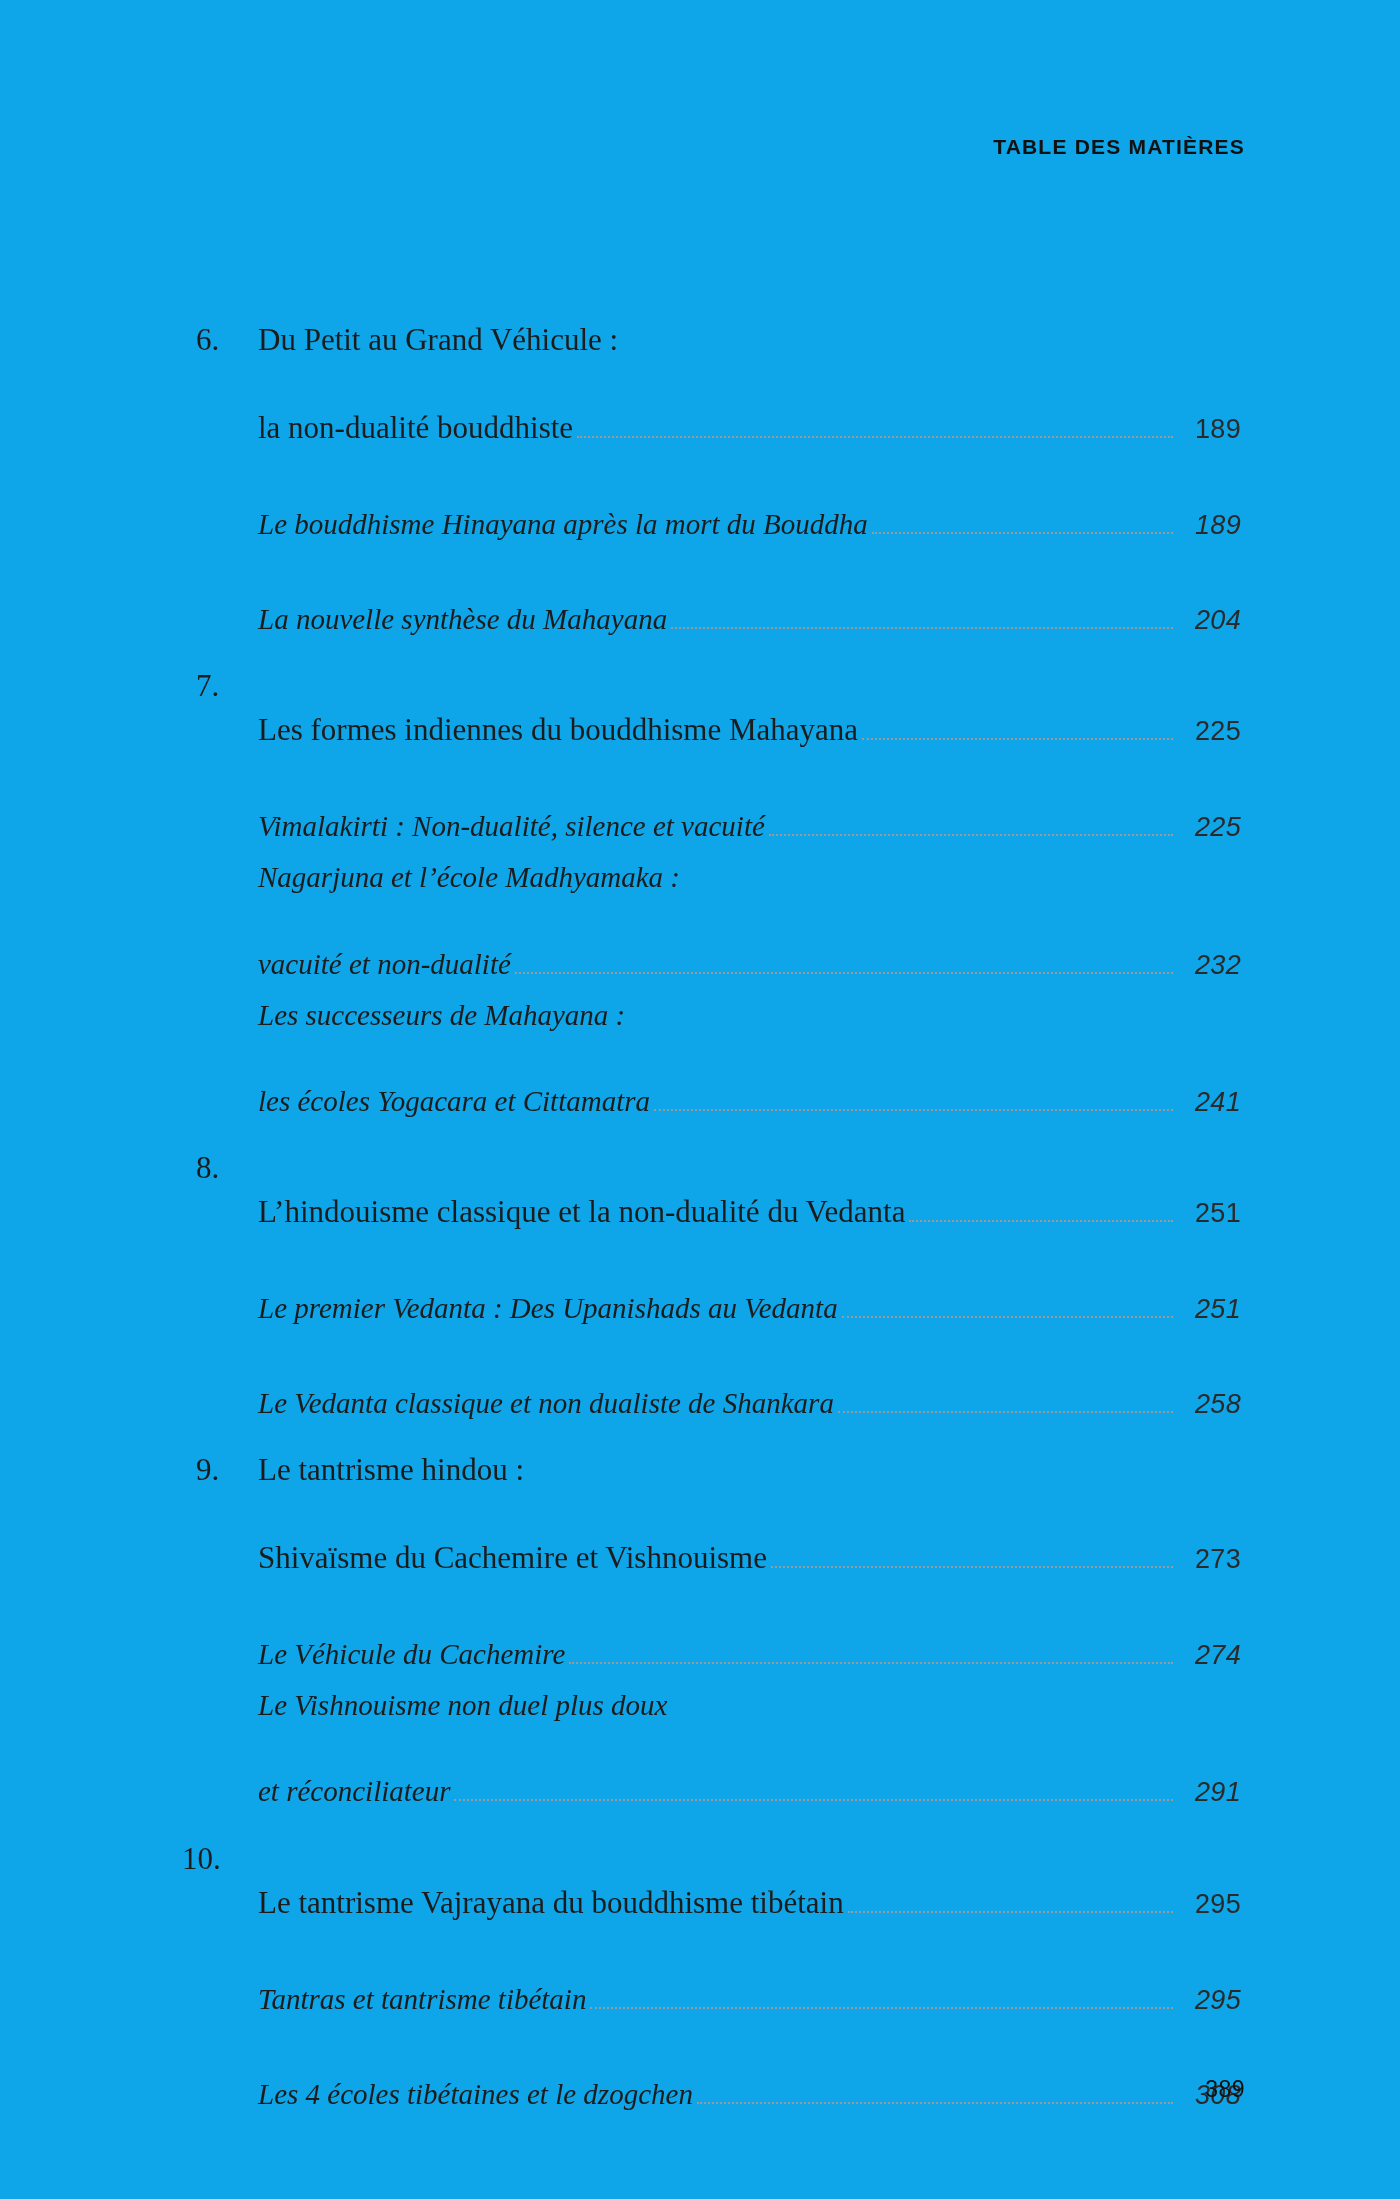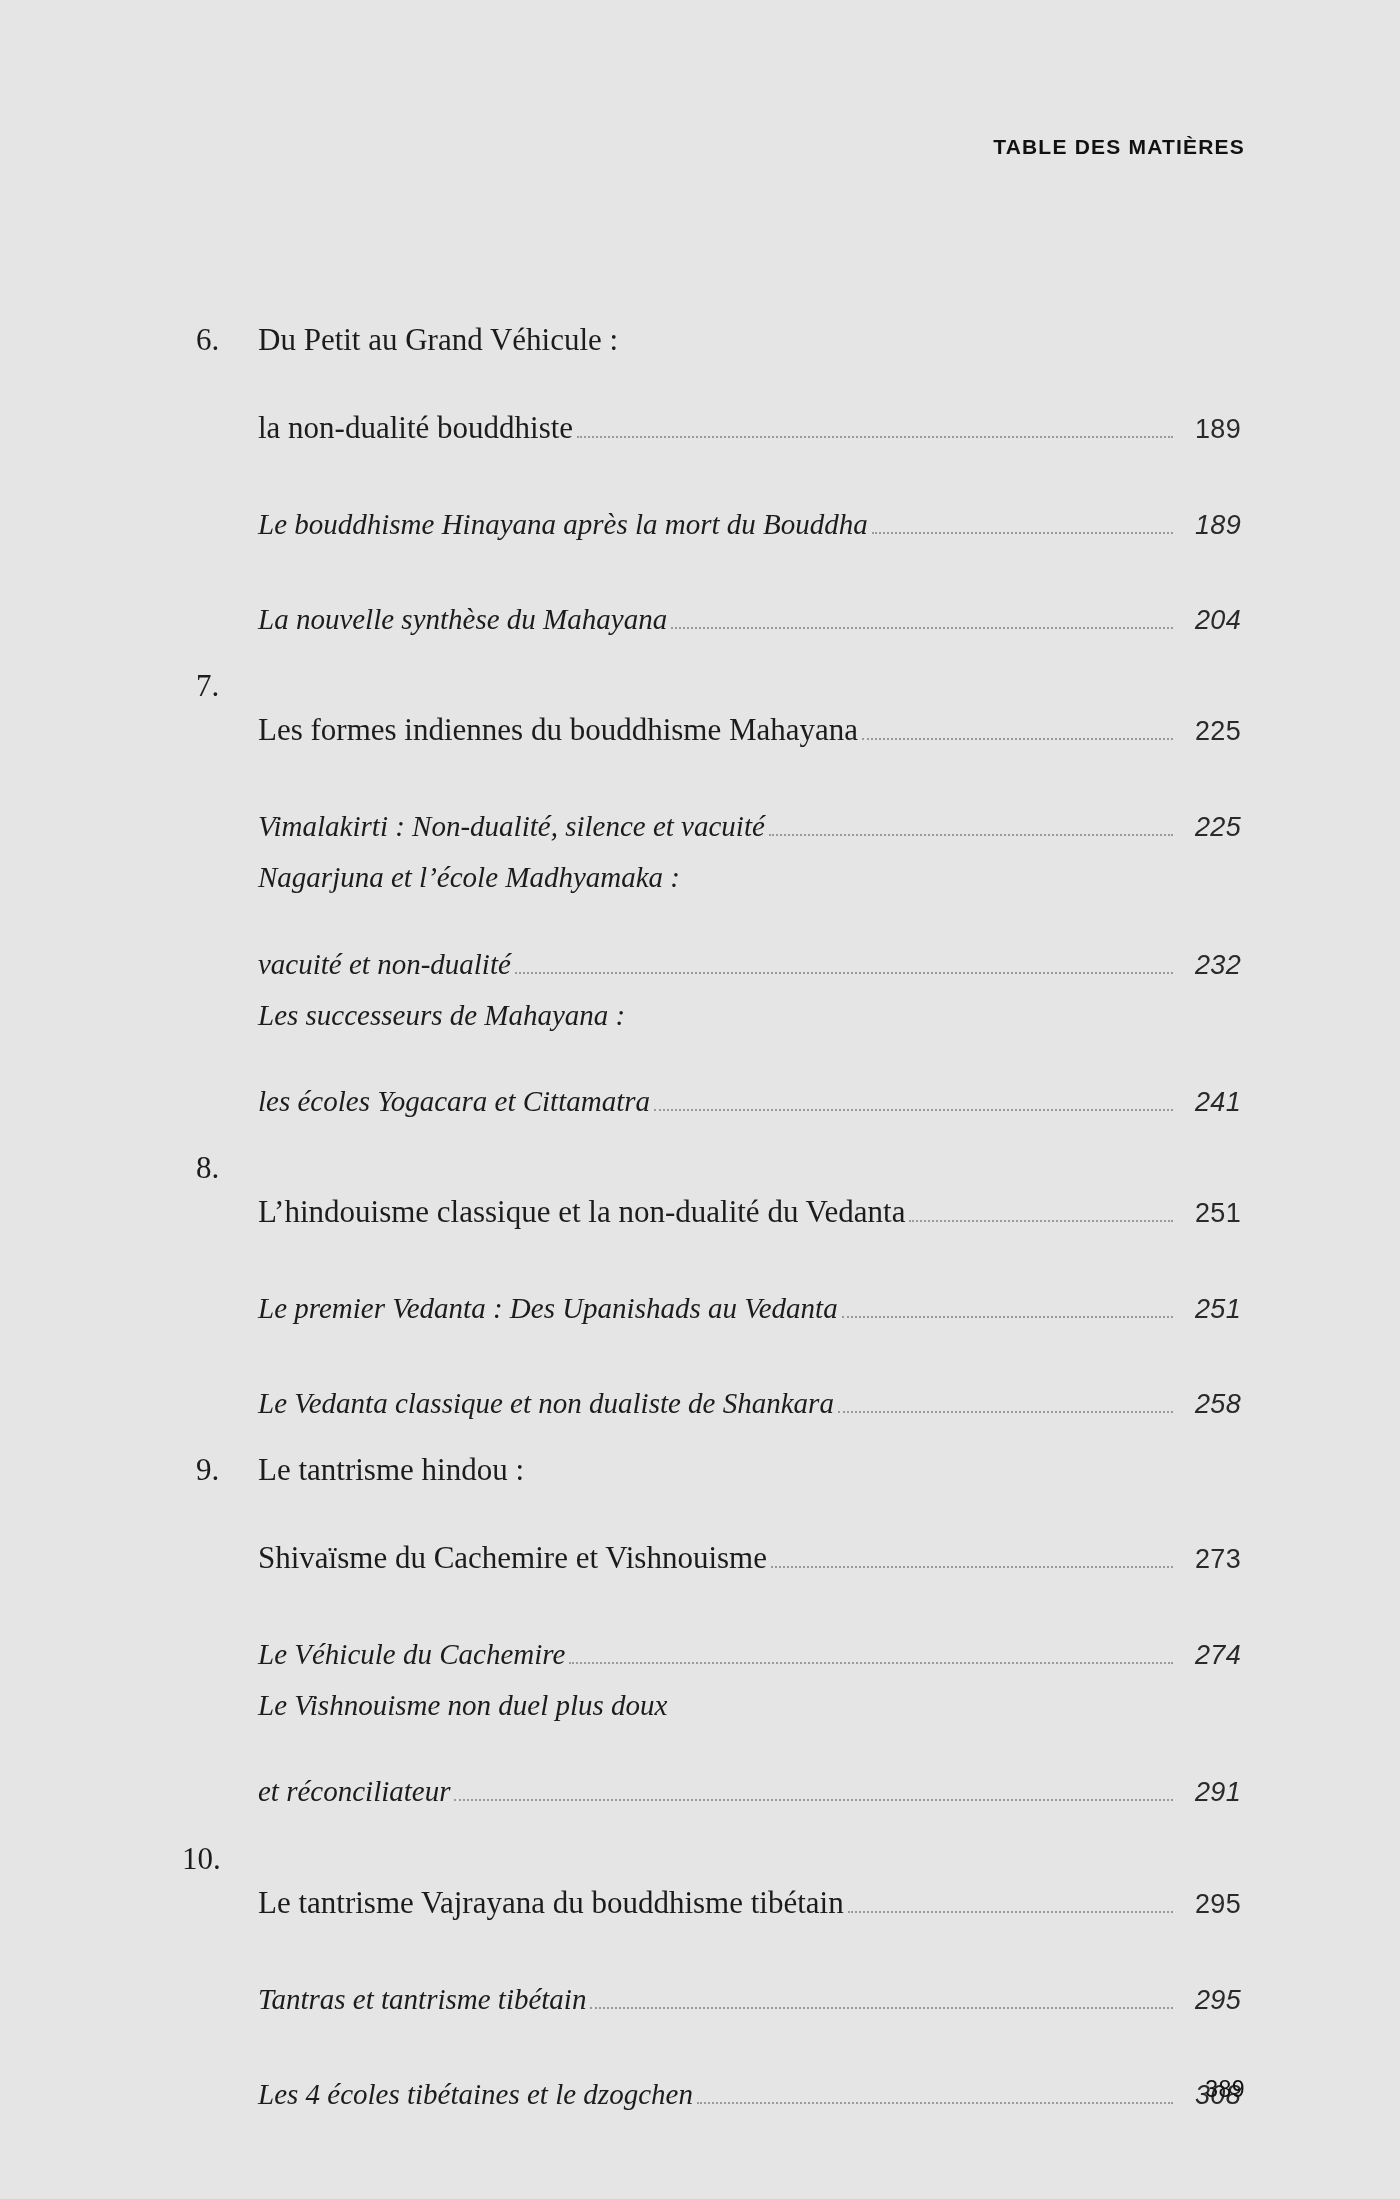--- a/index.html
+++ b/index.html
@@ -4,21 +4,21 @@
 <style>
   html, body {
     margin: 0;
     padding: 0;
     background: #ffffff;
   }
   .page {
     position: relative;
     width: 1400px;
     height: 2199px;
-    background: #e5e5e5;
+    background: #0ea5e9;
     box-sizing: border-box;
     font-family: "Liberation Serif", serif;
     color: #1a1a1a;
     overflow: hidden;
   }
   .running-head {
     position: absolute;
     top: 135px;
     right: 155px;
     font-family: "Liberation Sans", sans-serif;

